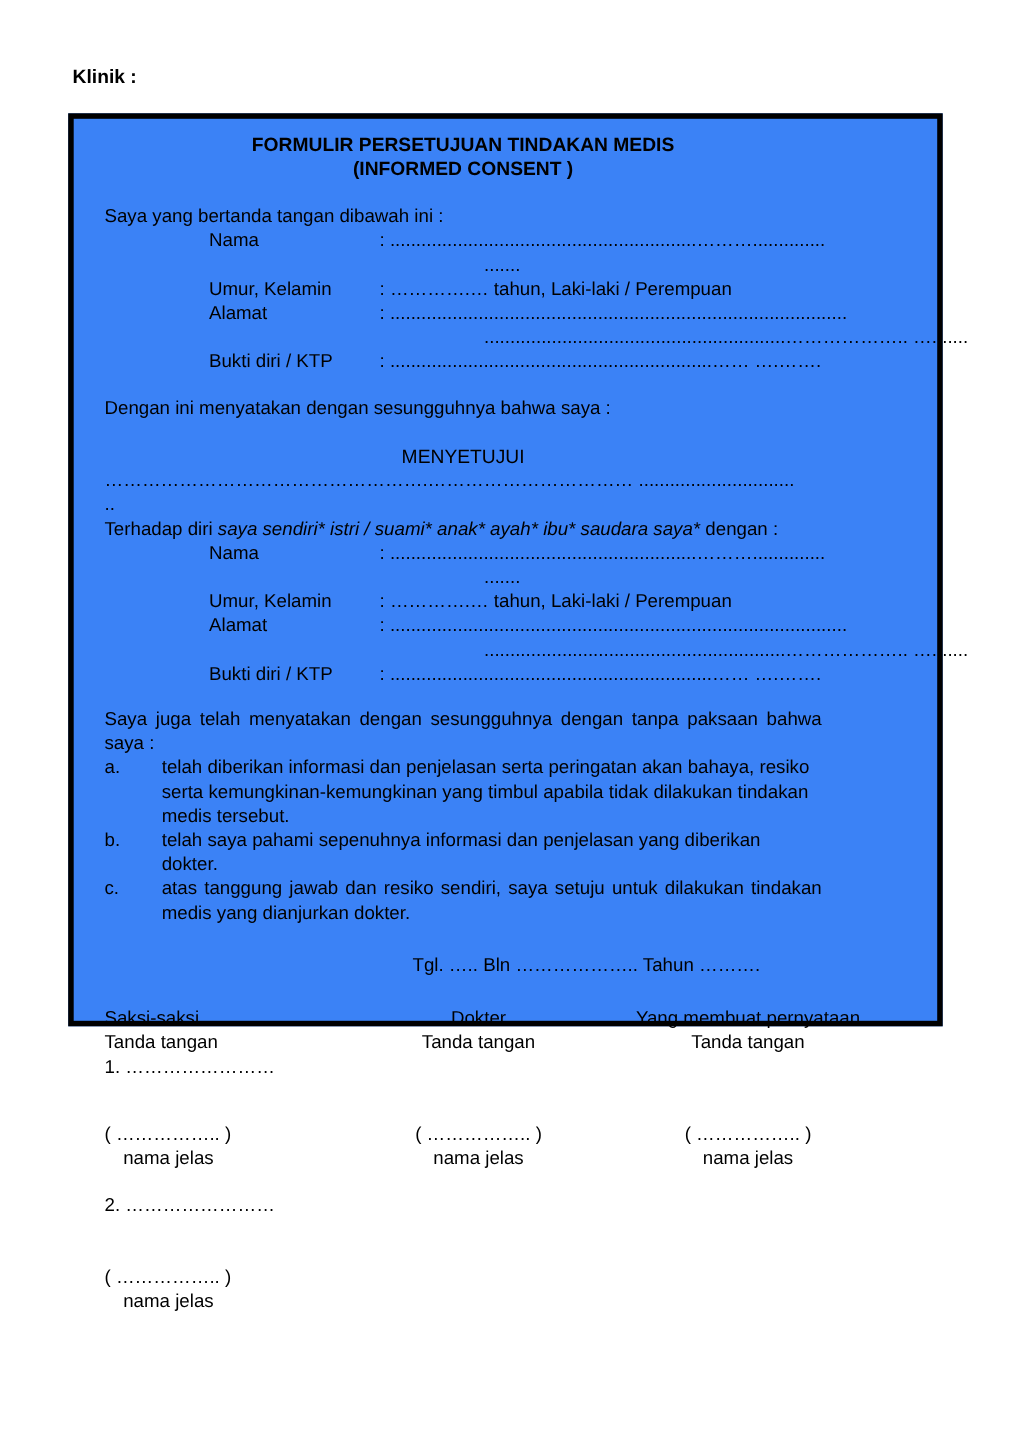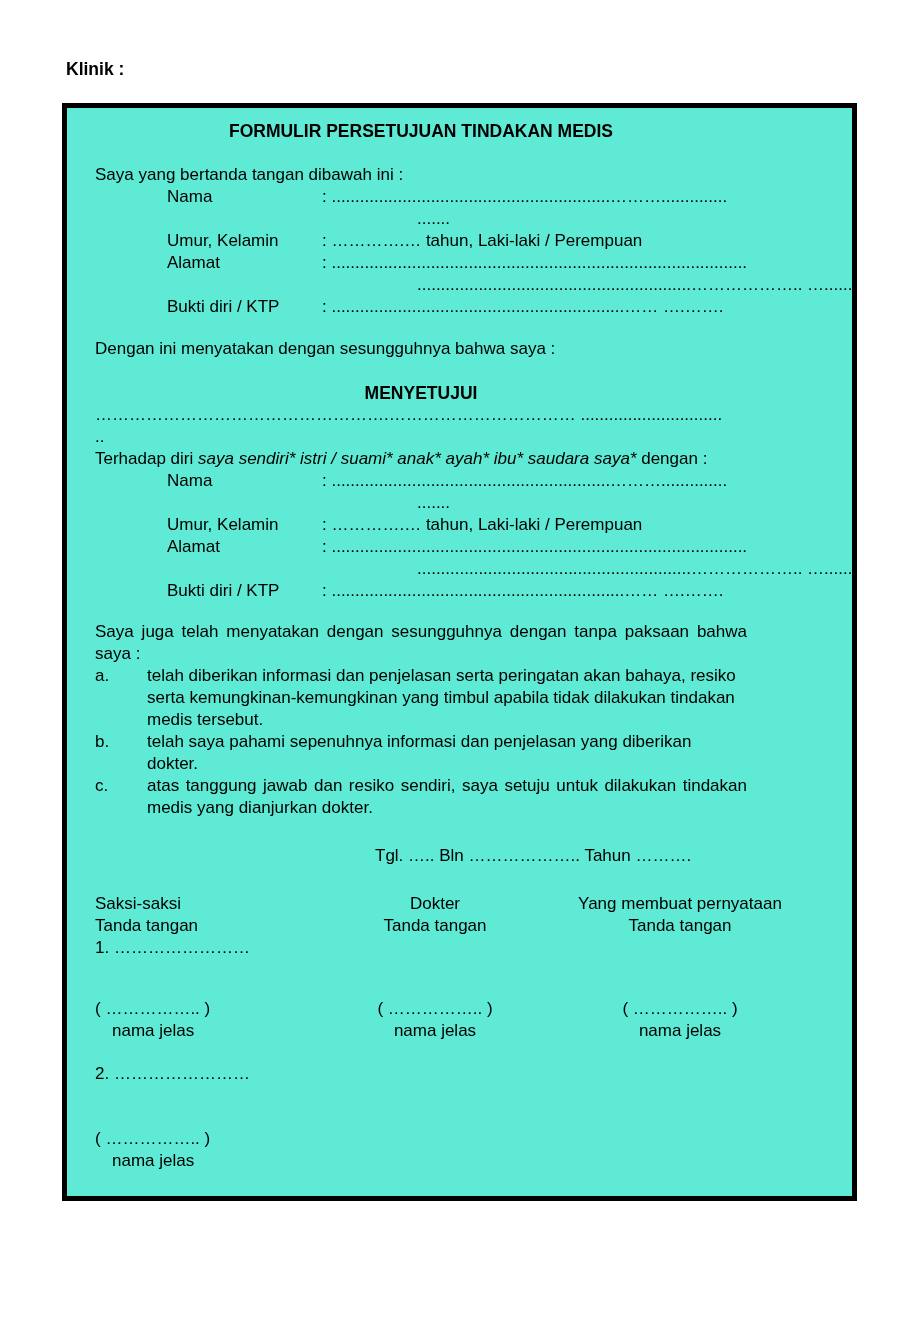--- a/index.html
+++ b/index.html
@@ -14,32 +14,32 @@
     display:flex; justify-content:space-between; align-items:flex-start;
   }
   .clinic { font-weight:bold; font-size:17.5px; }
   .rm-group { display:flex; align-items:center; gap:8px; }
   .rm-label { font-size:17.5px; }
   .rm-boxes { display:flex; border:1px solid #000; }
   .rm-cell { width:22px; height:25px; border:1px solid #000; margin-left:-1px; }
   .rm-cell:first-child { margin-left:0; }
 
   .form-box {
-    position:absolute; left:62px; top:103px; width:795px; height:1098px;
-    border:5px solid #000; padding:8px 105px 0 28px; background:#5eead4;
+    position:absolute; left:62px; top:103px; width:795px; height:830px;
+    border:5px solid #000; padding:8px 105px 0 28px; background:#3b82f6;
     overflow:visible;
   }
   .form-title { text-align:center; font-weight:bold; font-size:17.5px; margin-top:4px; }
   .intro { margin-top:22px; }
   .fblock { white-space:nowrap; }
-  .frow { display:flex; margin-left:72px; }
+  .frow { display:flex; margin-left:95px; }
   .flabel { width:155px; flex:none; }
   .fcont { margin-left:250px; }
   .declaration { margin-top:20px; }
-  .agree { margin-top:22px; text-align:center; font-weight:bold; font-size:17.5px; }
+  .agree { margin-top:22px; text-align:center; font-weight:normal; font-size:17.5px; }
   .action-label { margin-top:22px; }
   .nowrap { white-space:nowrap; }
   .target-line { white-space:nowrap; }
   .target-line .rel { font-style:italic;margin-top:14px; }
   .statement { text-align:justify; margin-top:19px; }
   .item { display:flex; }
   .item .marker { width:28px; flex:none; }
   .item .itext { flex:1;margin-left:24px; }
   .item.justify .itext { text-align:justify; }
   .date-line { margin-top:26px; margin-left:280px; white-space:nowrap; }
@@ -57,20 +57,21 @@
 <div class="page">
 
   <div class="header-row">
     <div class="clinic">Klinik :</div>
   </div>
 
   <div class="form-box">
 
     <div class="form-title">
       <div>FORMULIR PERSETUJUAN TINDAKAN MEDIS</div>
+      <div>(INFORMED CONSENT )</div>
     </div>
 
     <div class="intro">Saya yang bertanda tangan dibawah ini :</div>
 
     <div class="fblock">
       <div class="frow">
         <span class="flabel">Nama</span>
           <span>: ...........................................................………..............</span>
       </div>
       <div class="frow">

